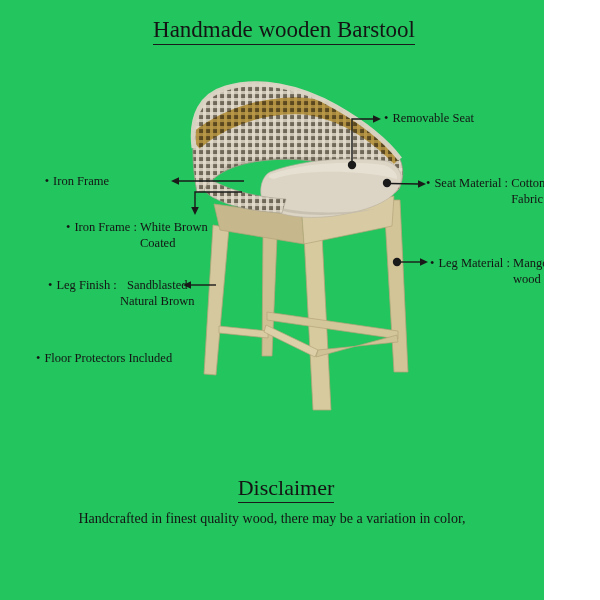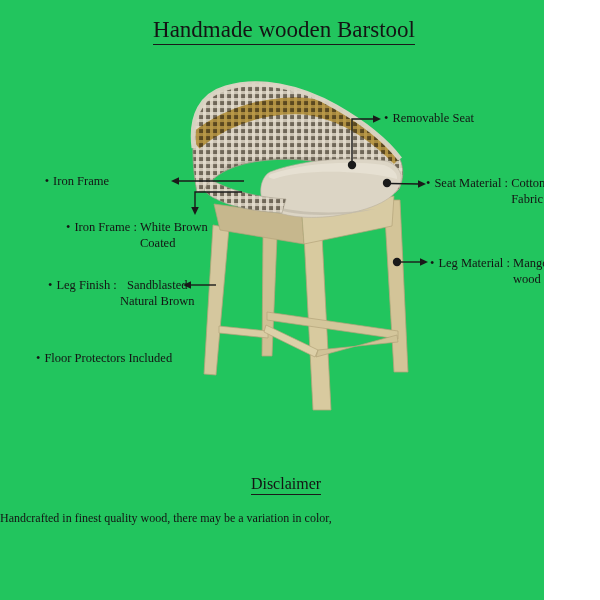--- a/index.html
+++ b/index.html
@@ -15,25 +15,25 @@
   .underline-head{border-bottom:1.6px solid #1a1a1a;padding-bottom:2px;}
   .callout{
     position:absolute;font-size:12.5px;line-height:16px;white-space:nowrap;
     color:#141414;
   }
   .bullet{margin-right:4px;}
   .lbl-u{text-underline-offset:2.5px;text-decoration-thickness:1px;}
   .val{display:inline-block;vertical-align:top;white-space:pre-line;}
   .heading{
     position:absolute;left:0;right:0;top:475px;text-align:center;
-    font-size:16px;padding-left:28px;
+    font-size:22px;padding-left:28px;
   }
   .disc-body{
-    position:absolute;left:0;right:0;top:506px;
-    font-size:12px;line-height:25px;
+    position:absolute;left:0;right:0;top:506px;text-align:center;
+    font-size:14px;line-height:25px;
   }
 </style>
 </head>
 <body>
 
 <div class="page">
 
   <svg class="scene" width="600" height="600" viewBox="0 0 600 600">
     <defs>
       <pattern id="weave" width="7" height="7" patternUnits="userSpaceOnUse">

